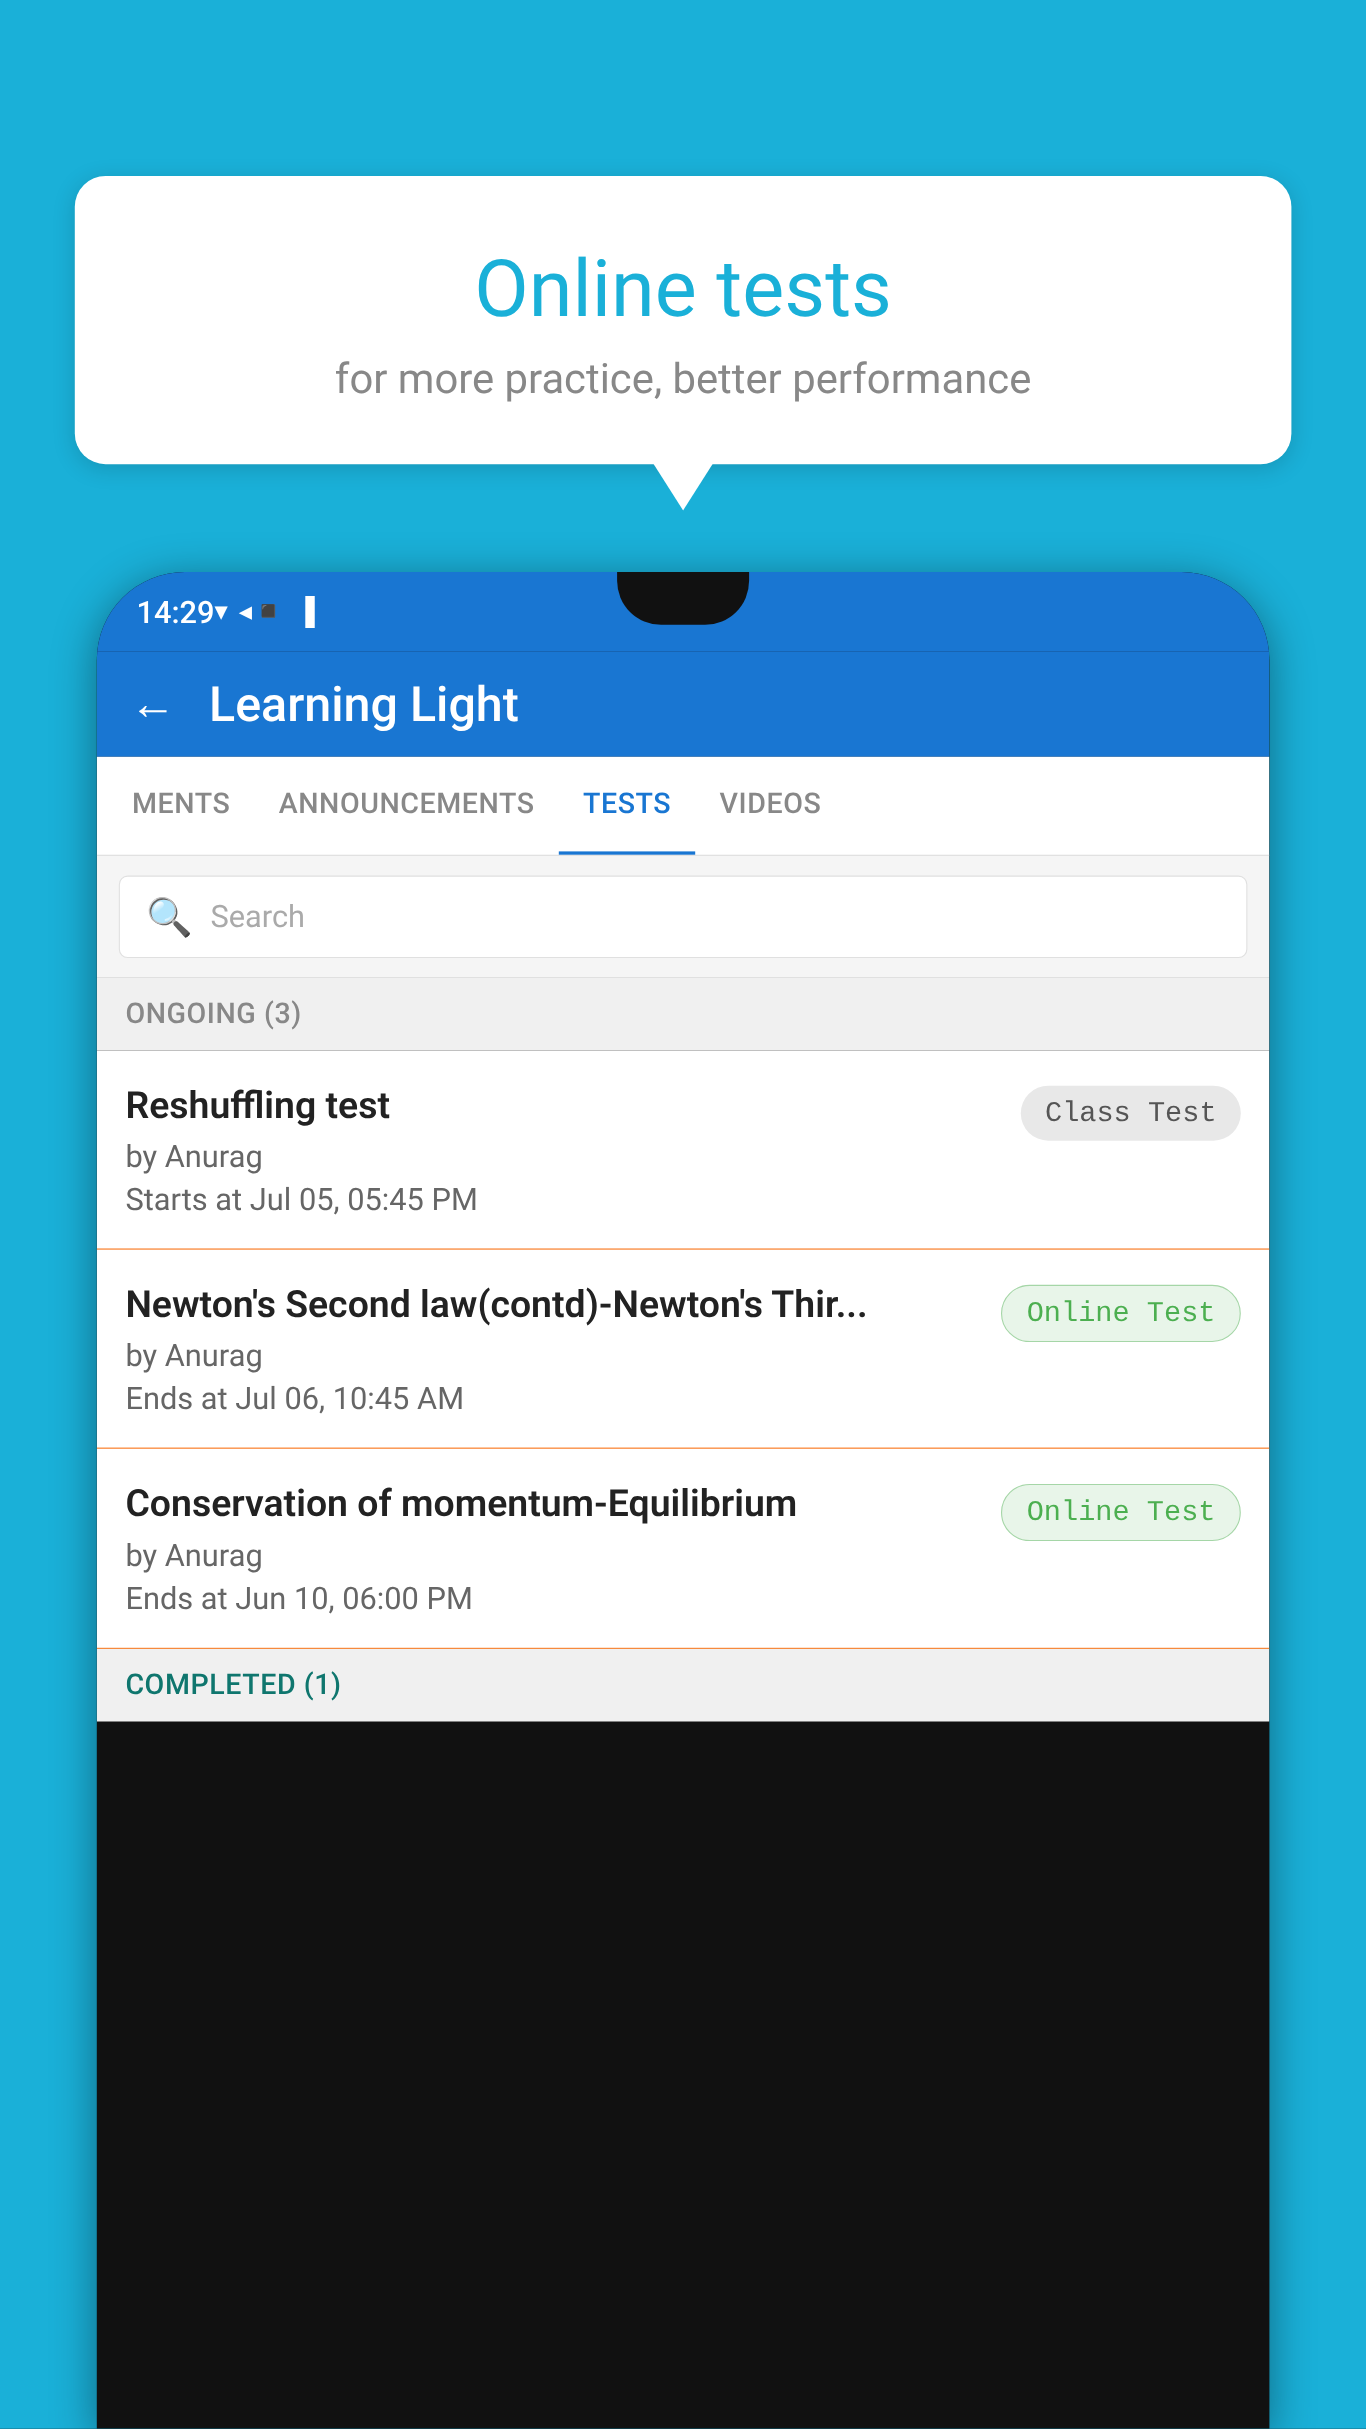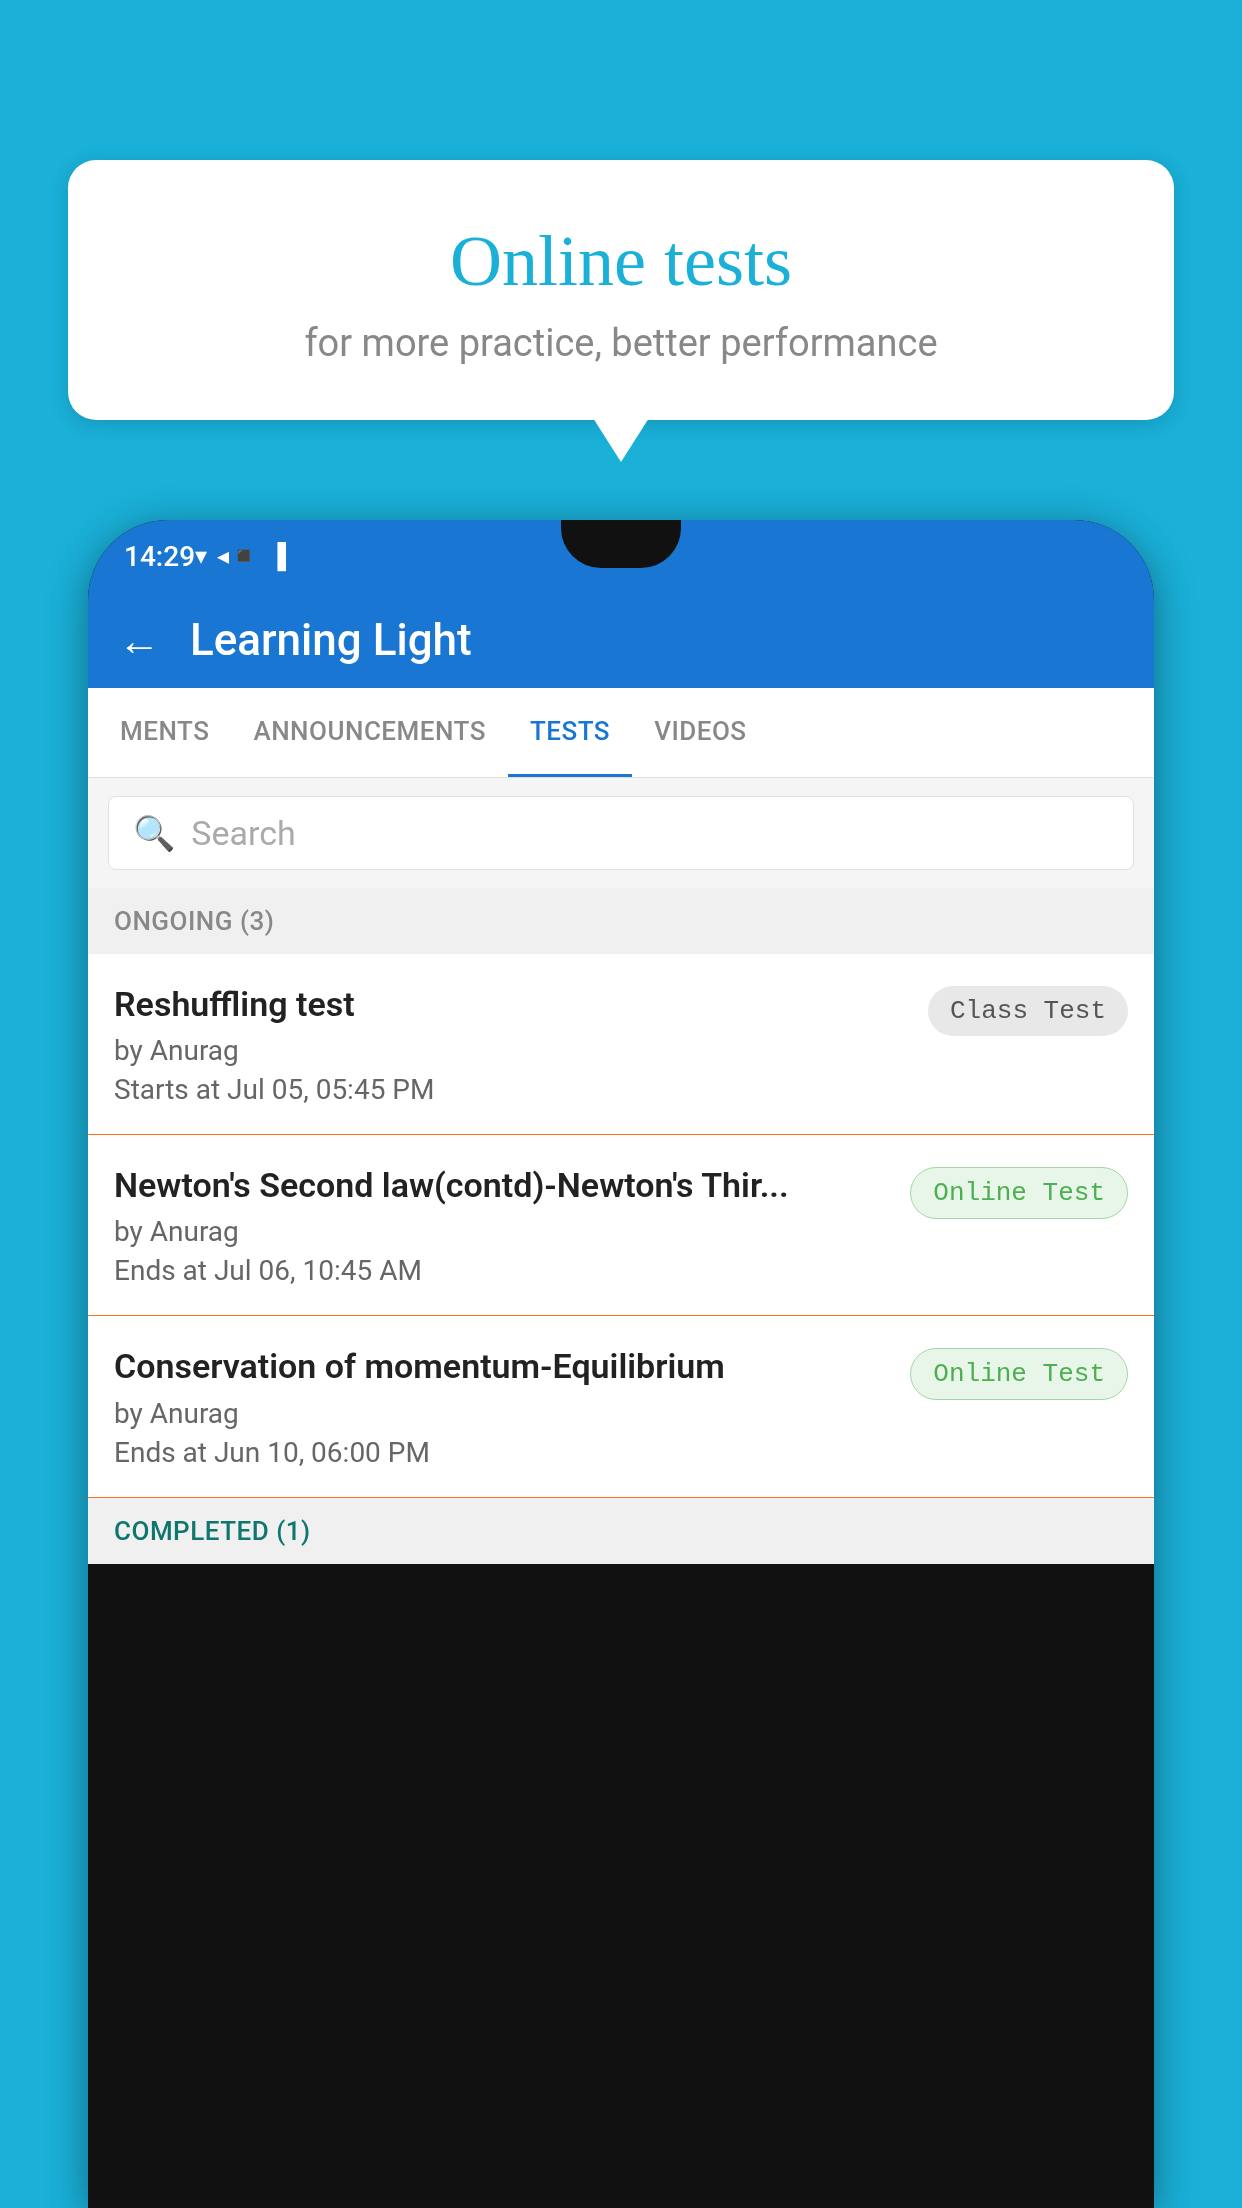--- a/index.html
+++ b/index.html
@@ -37,21 +37,20 @@
       border-left: 28px solid transparent;
       border-right: 28px solid transparent;
       border-top: 44px solid white;
     }
 
     .speech-bubble-title {
       font-size: 72px;
       color: #1ab0d8;
       font-weight: 400;
       margin-bottom: 18px;
-      font-family: Liberation Serif, serif;
     }
 
     .speech-bubble-subtitle {
       font-size: 38px;
       color: #888;
       font-weight: 400;
     }
 
     
     .phone-frame {
@@ -167,21 +166,21 @@
       border: 1px solid #e0e0e0;
     }
 
     .search-icon-wrap {
       color: #aaa;
       font-size: 34px;
     }
 
     .search-placeholder {
       color: #aaa;
-      font-size: 34px;
+      font-size: 28px;
     }
 
     
     .section-header {
       background: #f0f0f0;
       padding: 18px 26px;
       font-size: 26px;
       color: #888;
       font-weight: 500;
       letter-spacing: 0.5px;

